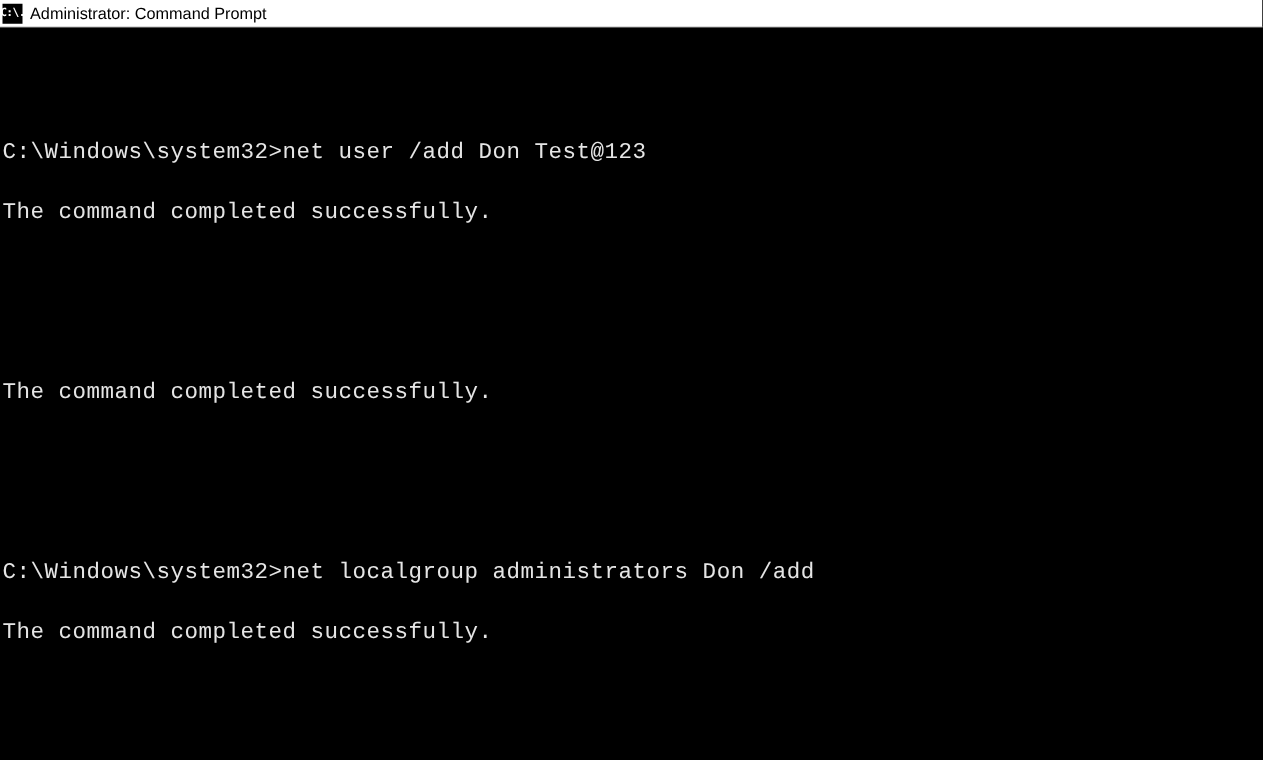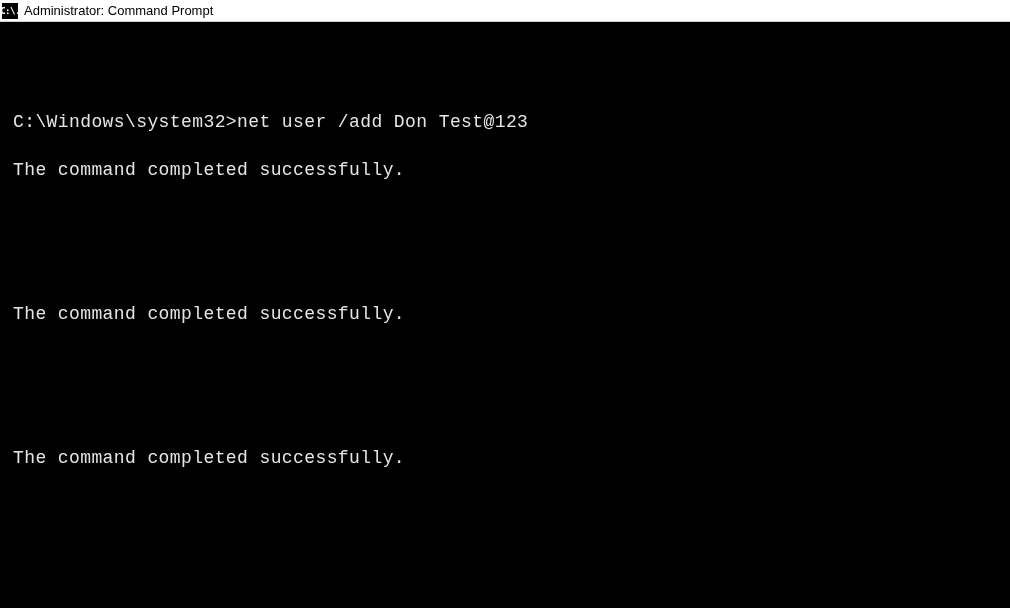--- a/index.html
+++ b/index.html
@@ -28,39 +28,40 @@
       letter-spacing:-0.5px;
     }
     .terminal {
       background:#000;
       padding:16px 2px 0 2px;
       font-size:18px;
       line-height:24px;
       white-space:pre;
       letter-spacing:0.4px;
     }
-    .line { min-height:24px;margin-left:11px; }
+    .line { min-height:24px; }
   </style>
 </head>
 <body>
 
 <div class="titlebar">
   <div class="sysicon">C:\.</div>
   <span>Administrator: Command Prompt</span>
 </div>
 
 <div class="terminal">
 <div class="line"></div>
 <div class="line"><span>C:\Windows\system32&gt;</span><span>net user /add Don Test@123</span></div>
 <div class="line">The command completed successfully.</div>
 <div class="line"></div>
 <div class="line"></div>
 <div class="line">The command completed successfully.</div>
 <div class="line"></div>
 <div class="line"></div>
+<div class="line"><span>C:\Windows\system32&gt;</span><span>net localgroup administrators Don /add</span></div>
 <div class="line">The command completed successfully.</div>
 <div class="line"></div>
 
 
 
 
 
 
 
 

